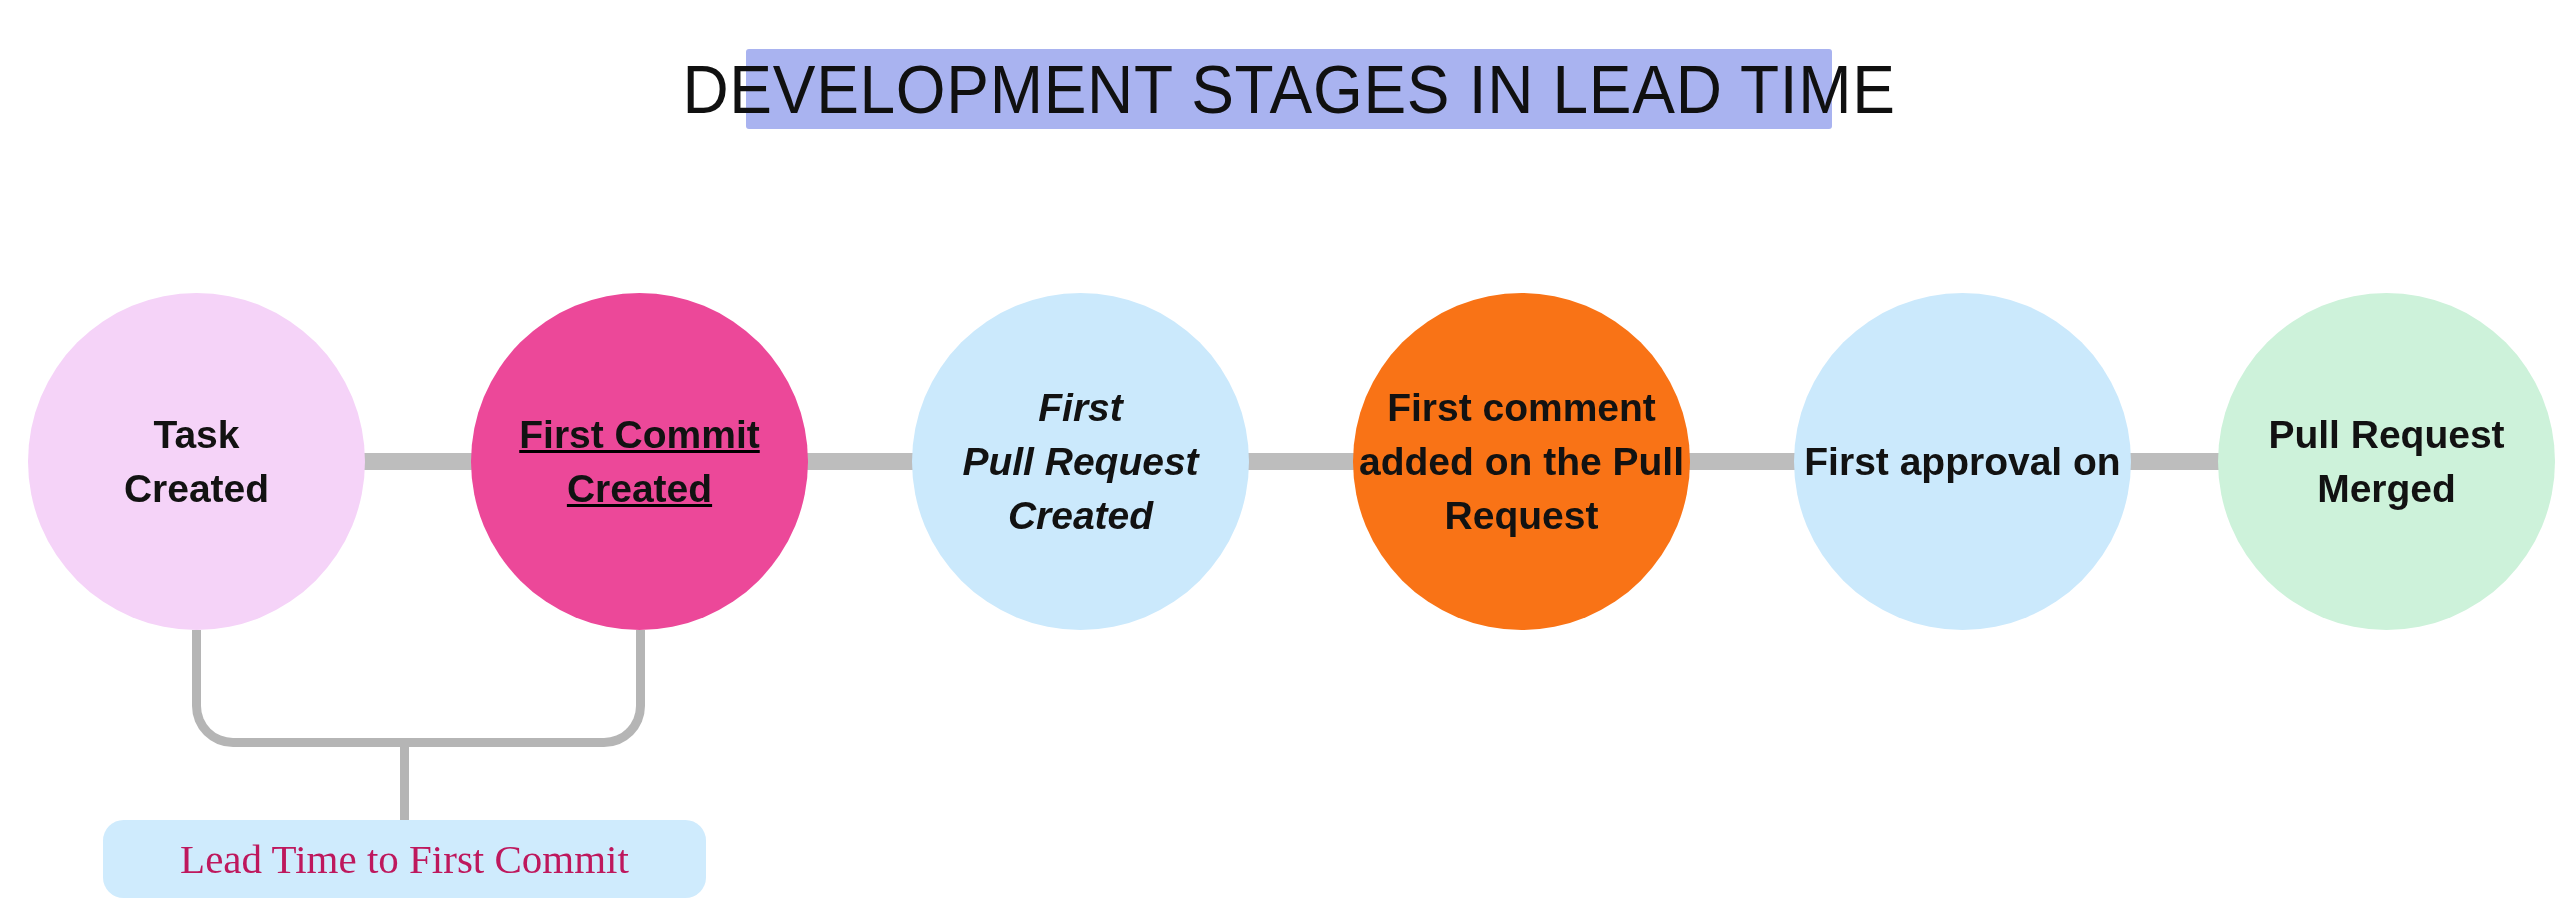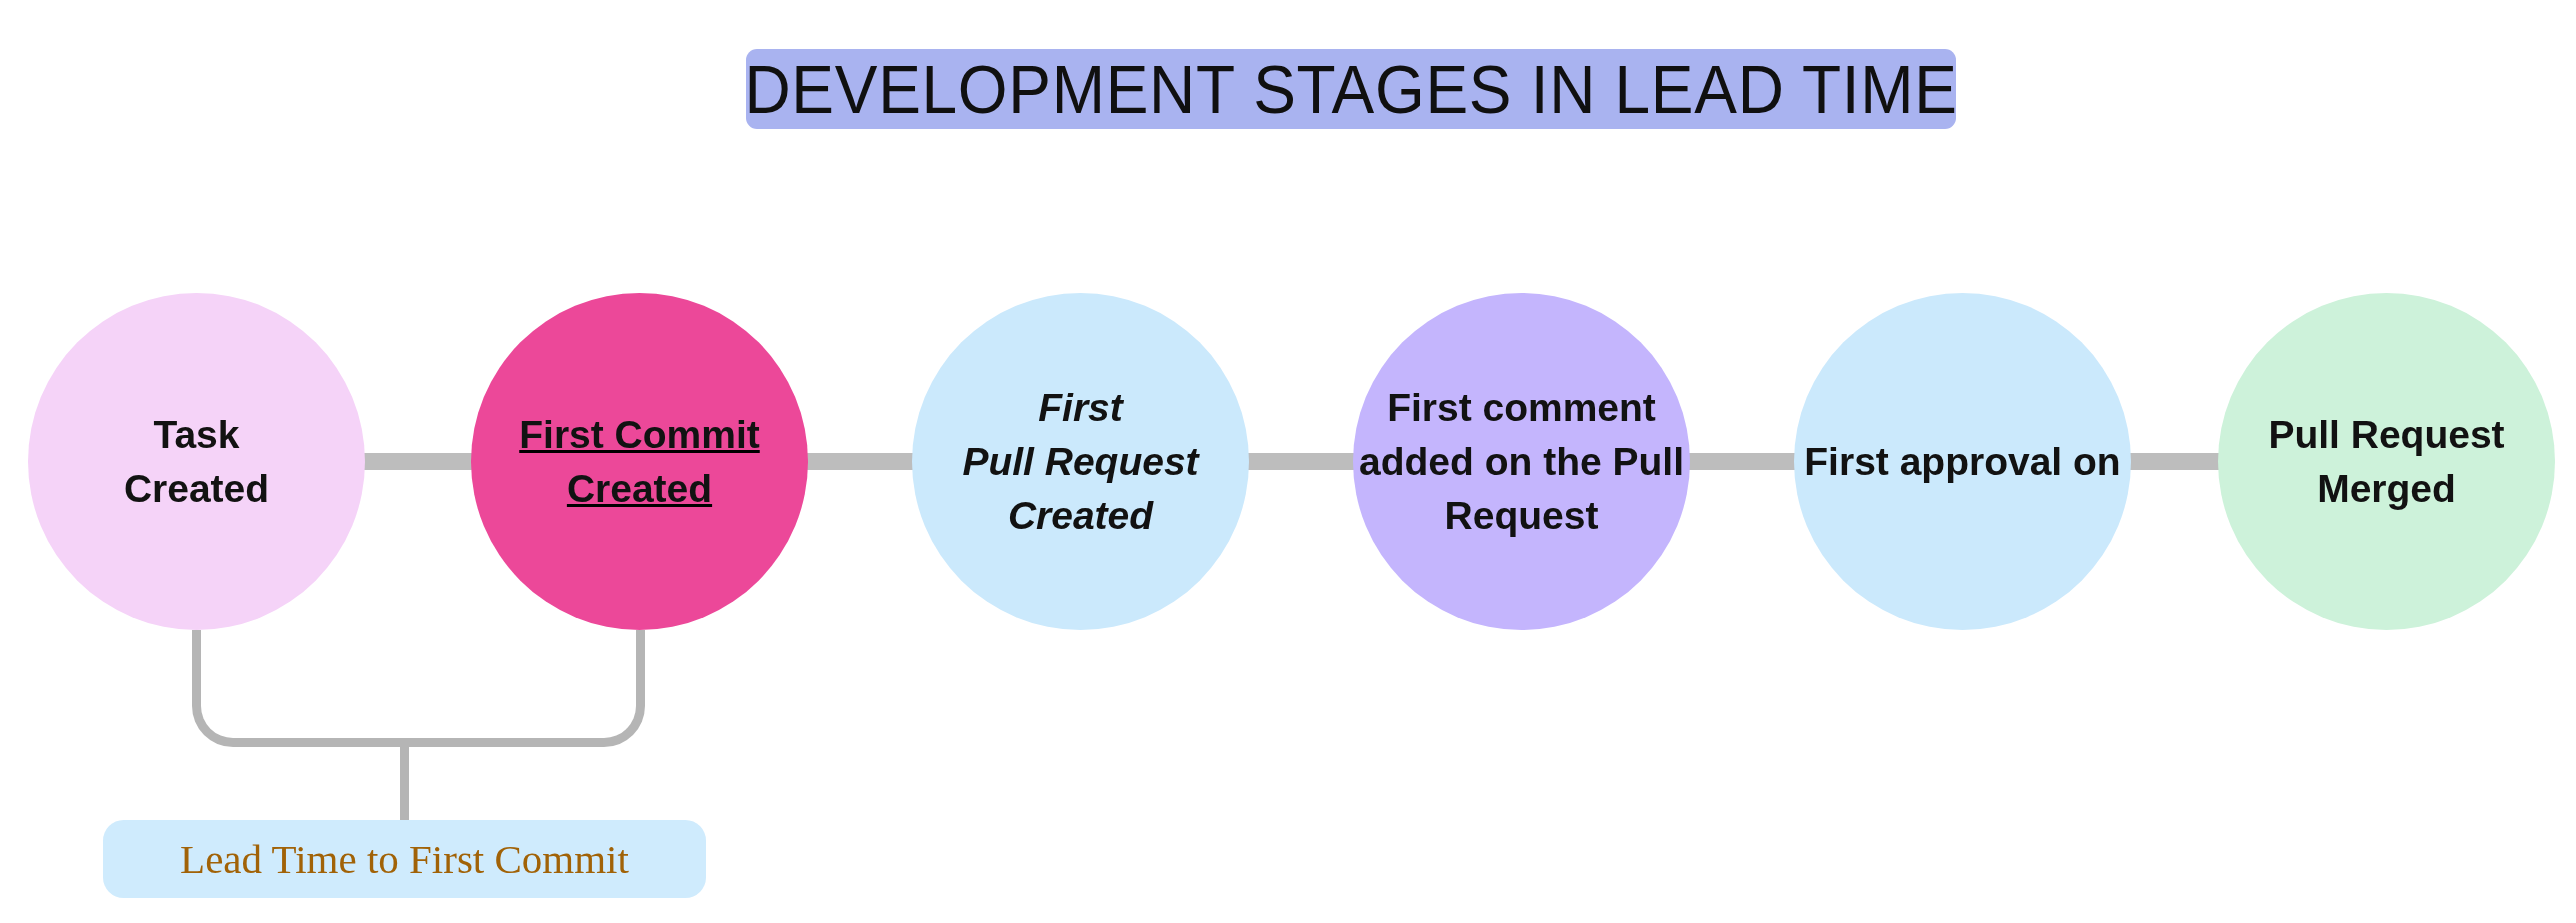--- a/index.html
+++ b/index.html
@@ -9,23 +9,23 @@
     background: #ffffff;
     font-family: "Liberation Sans", sans-serif;
     position: relative;
     overflow: hidden;
   }
 
   .title-box {
     position: absolute;
     left: 746px;
     top: 49px;
-    width: 1210px;
+    width: 1086px;
     height: 80px;
-    border-radius: 11px;
+    border-radius: 3px;
     display: flex;
     align-items: center;
     justify-content: center;
   }
   .title-text {
     font-size: 64px;
     font-weight: 500;
     letter-spacing: 0.7px;
     color: #101010;
     white-space: nowrap;
@@ -94,21 +94,21 @@
     width: 603px;
     height: 78px;
     border-radius: 20.6px;
     display: flex;
     align-items: center;
     justify-content: center;
   }
   .annotation-text {
     font-family: cursive;
     font-size: 41px;
-    color: #a16207;
+    color: #be185d;
     white-space: nowrap;
   }
 </style>
 </head>
 <body>
 
 <div class="title-box" style="background-color: rgb(169, 179, 240);">
   <div class="title-text">DEVELOPMENT STAGES IN LEAD TIME</div>
 </div>
 
@@ -129,21 +129,21 @@
 </div>
 
 <div class="stage stage-2" style="background-color: rgb(203, 233, 252);">
   <div class="stage-lines">
       <div>First</div>
       <div>Pull Request</div>
       <div>Created</div>
     </div>
 </div>
 
-<div class="stage stage-3" style="background-color: #c4b5fd;">
+<div class="stage stage-3" style="background-color: #f97316;">
   <div class="stage-lines">
       <div>First comment</div>
       <div>added on the Pull</div>
       <div>Request</div>
     </div>
 </div>
 
 <div class="stage stage-4" style="background-color: rgb(203, 233, 252); text-align: center;">
   <div class="stage-lines">
       <div>First approval on</div>

